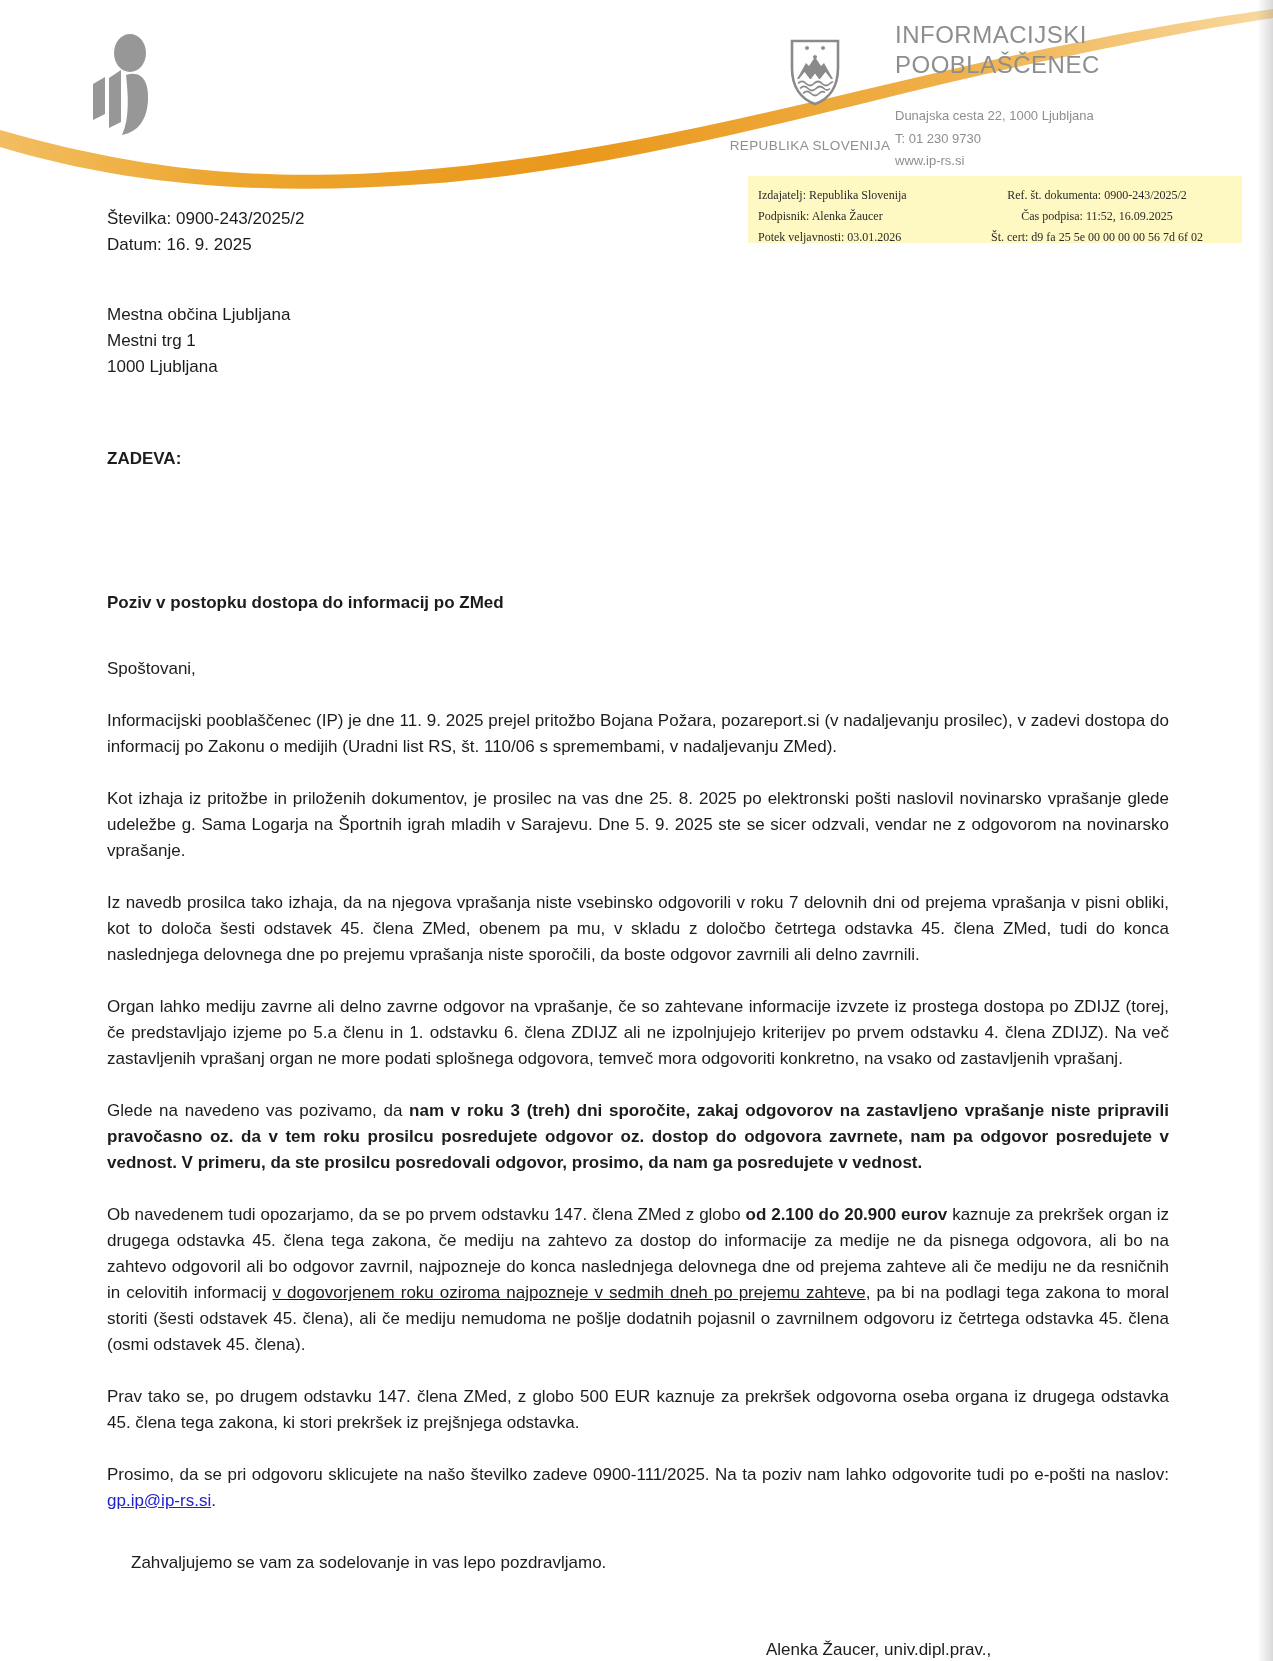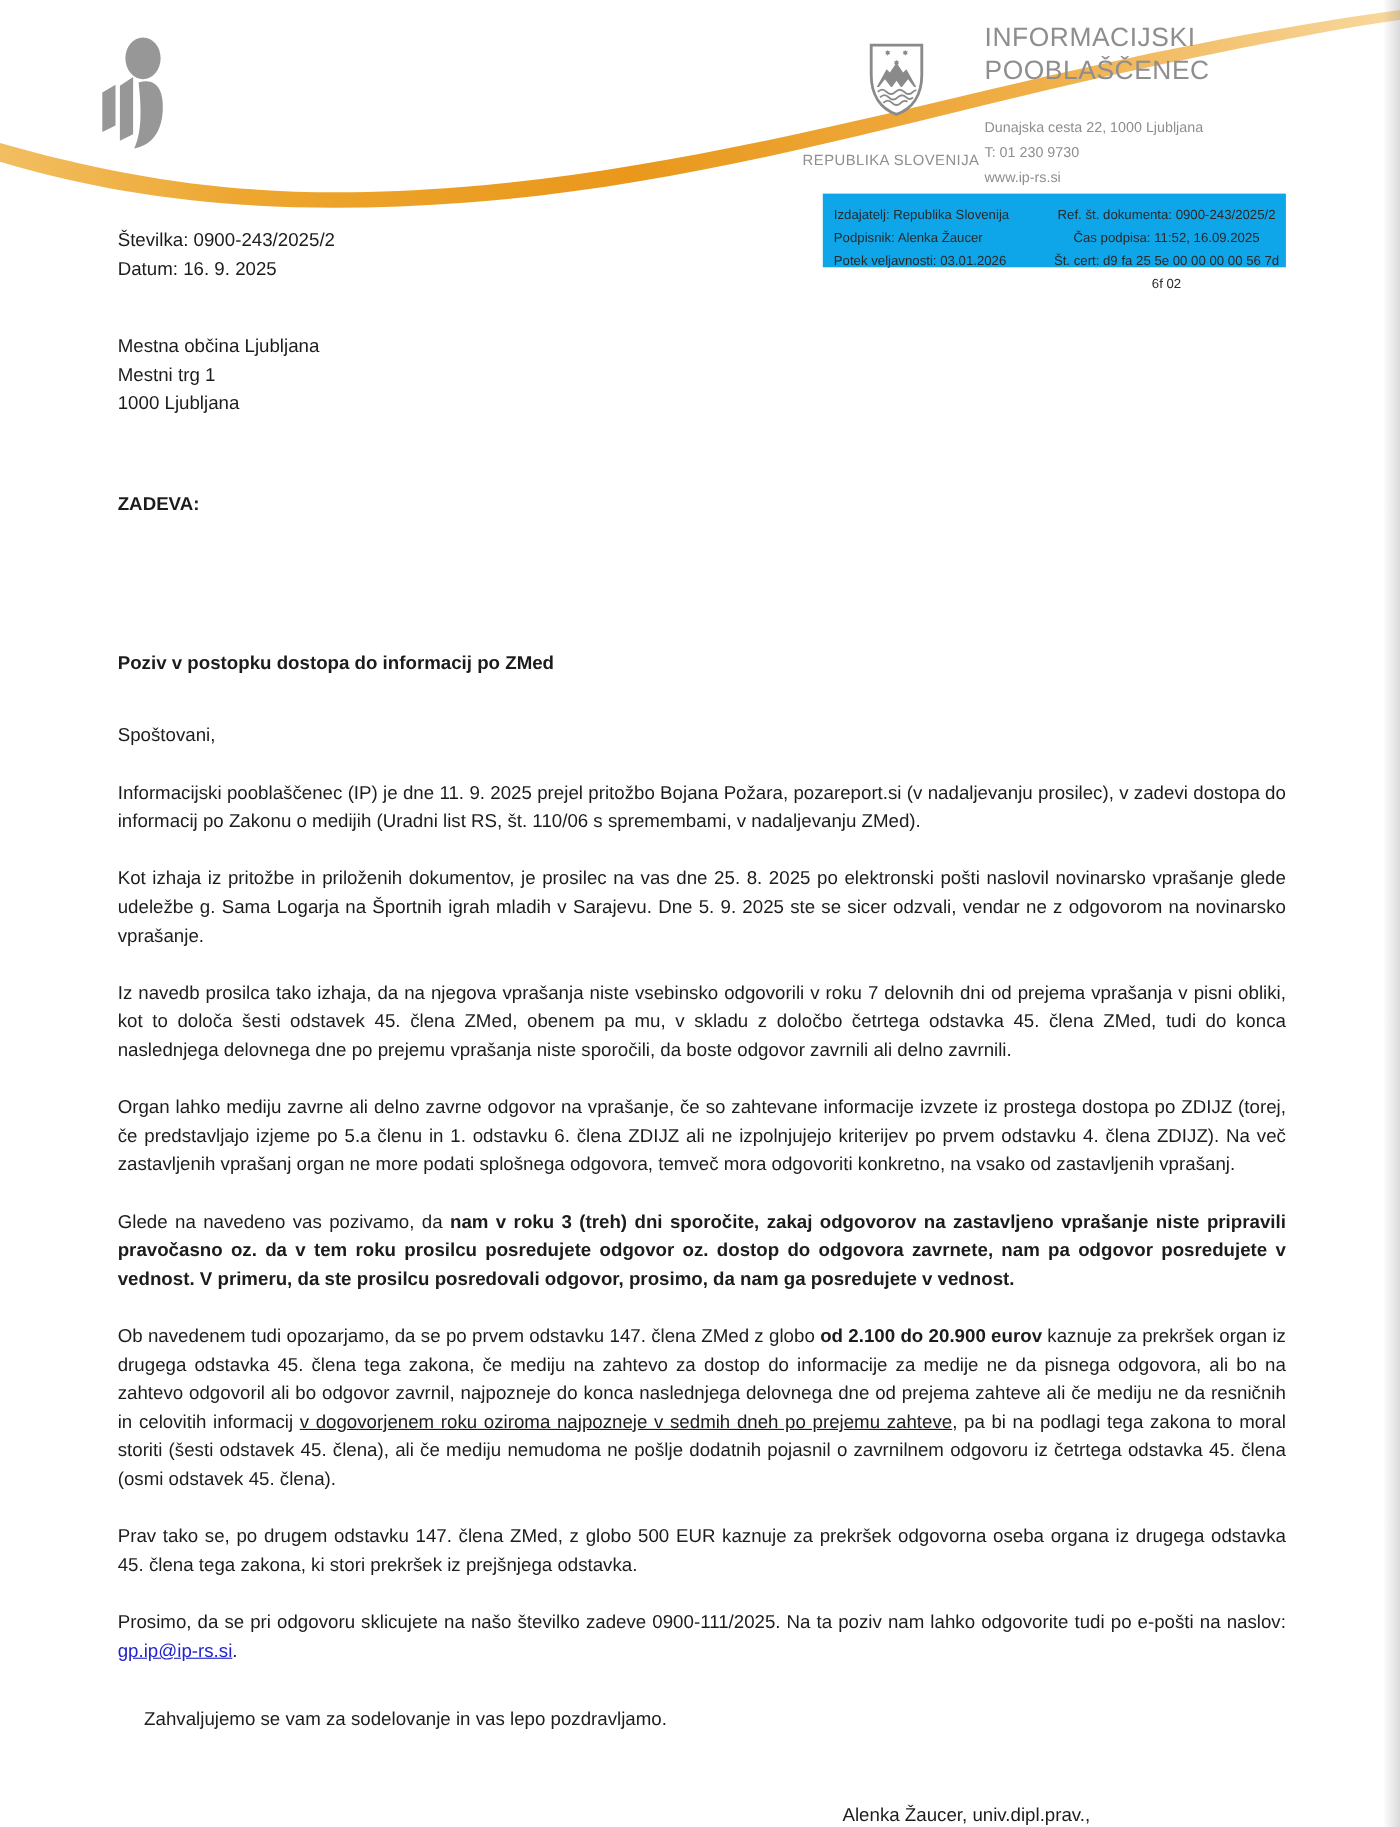--- a/index.html
+++ b/index.html
@@ -18,25 +18,25 @@
   .coat{position:absolute;left:789px;top:38px;width:52px;height:72px;}
   .coat-label{
     position:absolute;left:705px;top:112px;width:210px;
     text-align:center;font-size:13.5px;letter-spacing:.4px;color:#8f8f8f;margin-top:26px;
   }
   .org-block{position:absolute;left:895px;top:20px;width:330px;color:#8e8e8e;}
   .org-name{font-size:24px;line-height:30px;letter-spacing:.5px;}
   .org-address{margin-top:25px;font-size:13px;line-height:22.5px;}
   
   .stamp{
-    position:absolute;left:748px;top:176px;width:421px;height:67px;
-    background:#0ea5e9;
+    position:absolute;left:748px;top:176px;width:494px;height:67px;
+    background:#fef9c3;
     display:grid;grid-template-columns:200px 1fr;
     padding:9px 6px 6px 10px;box-sizing:border-box;
-    font-size:12px;line-height:21px;color:#2a2a2a;
+    font-size:12px;line-height:21px;color:#2a2a2a;font-family:Liberation Serif, serif;
   }
   .stamp .col-right{text-align:center;}
   
   .content{
     position:absolute;left:107px;top:206px;width:1062px;
     font-size:17px;line-height:26px;
   }
   .meta div{white-space:pre;}
   .recipient{margin-top:44px;}
   .subject{margin-top:66px;display:flex;font-weight:bold;flex-direction:column;}

